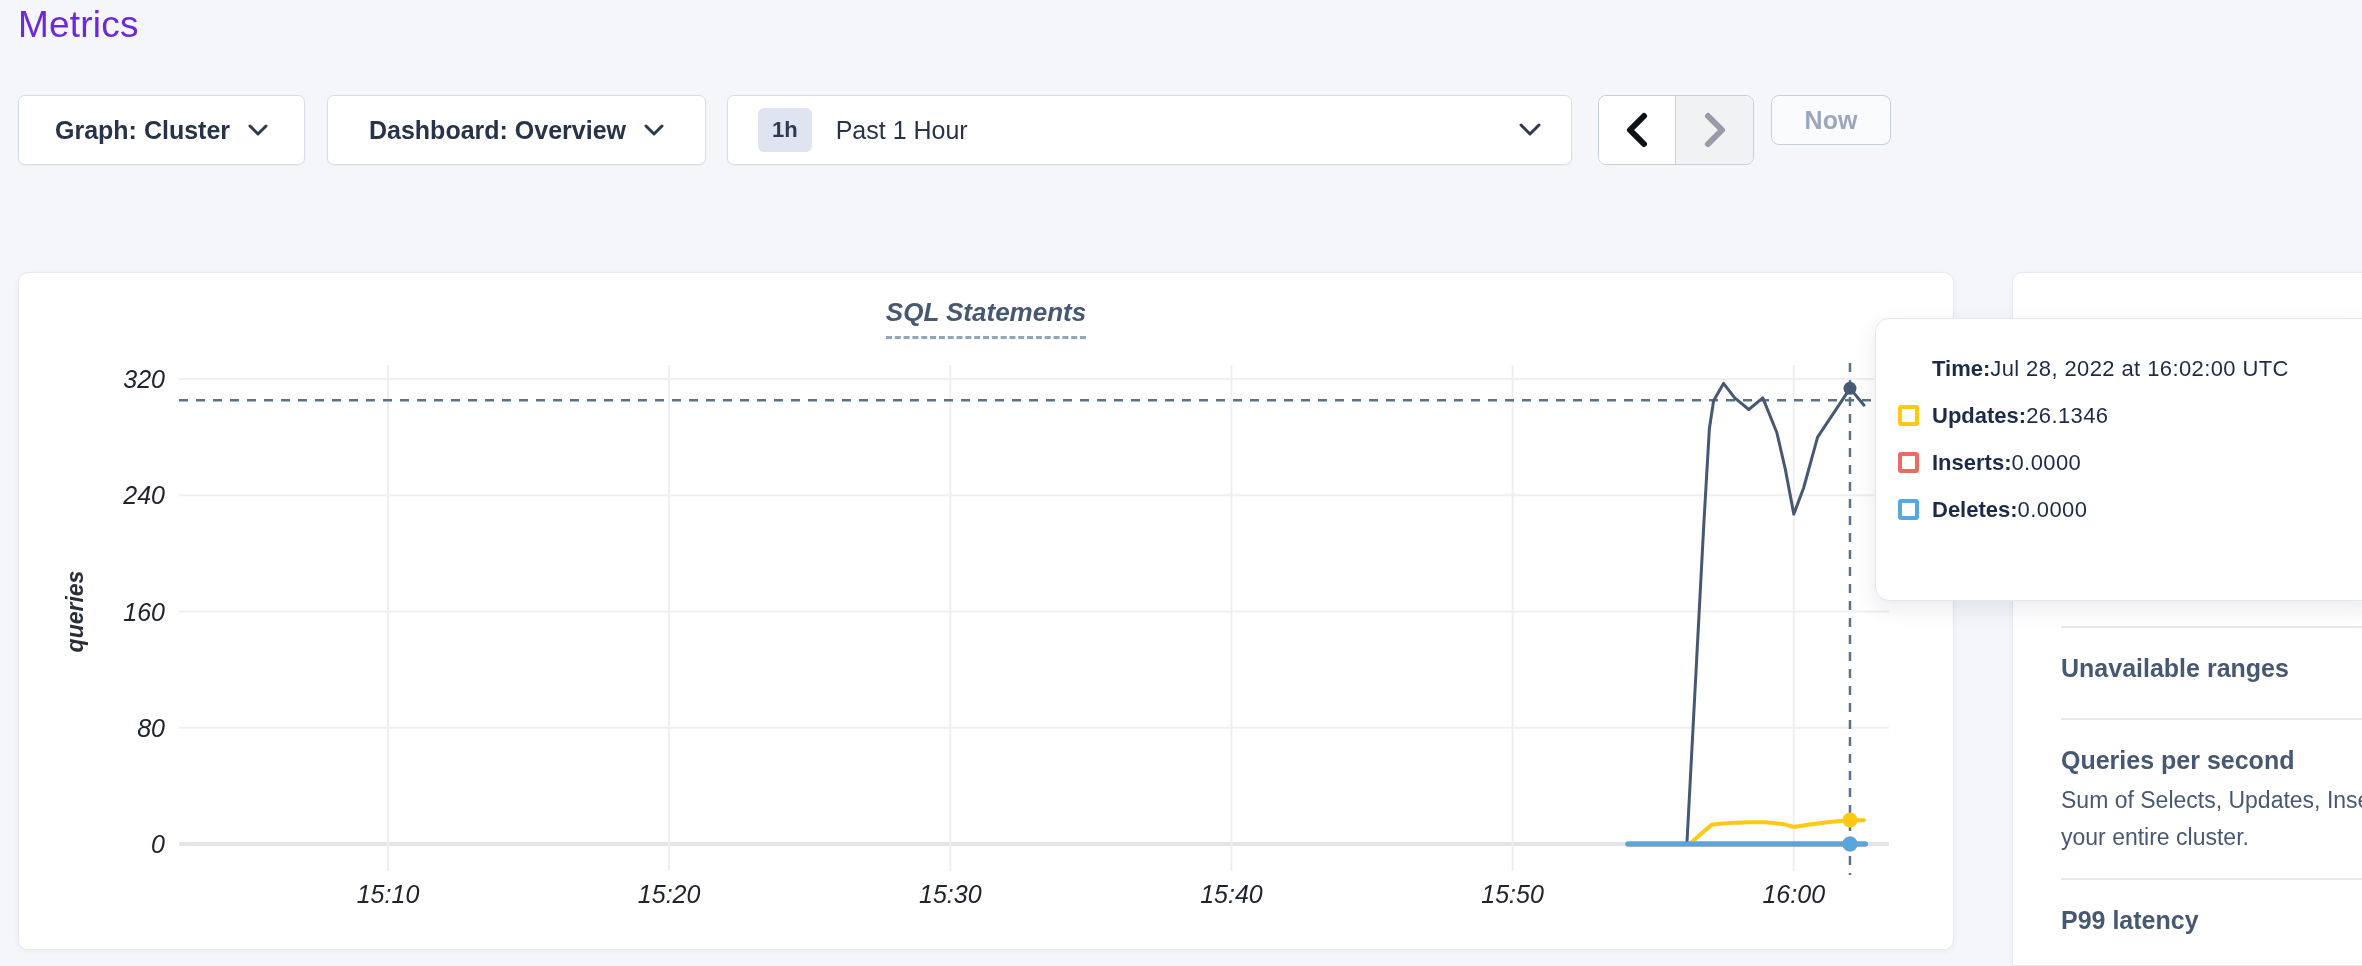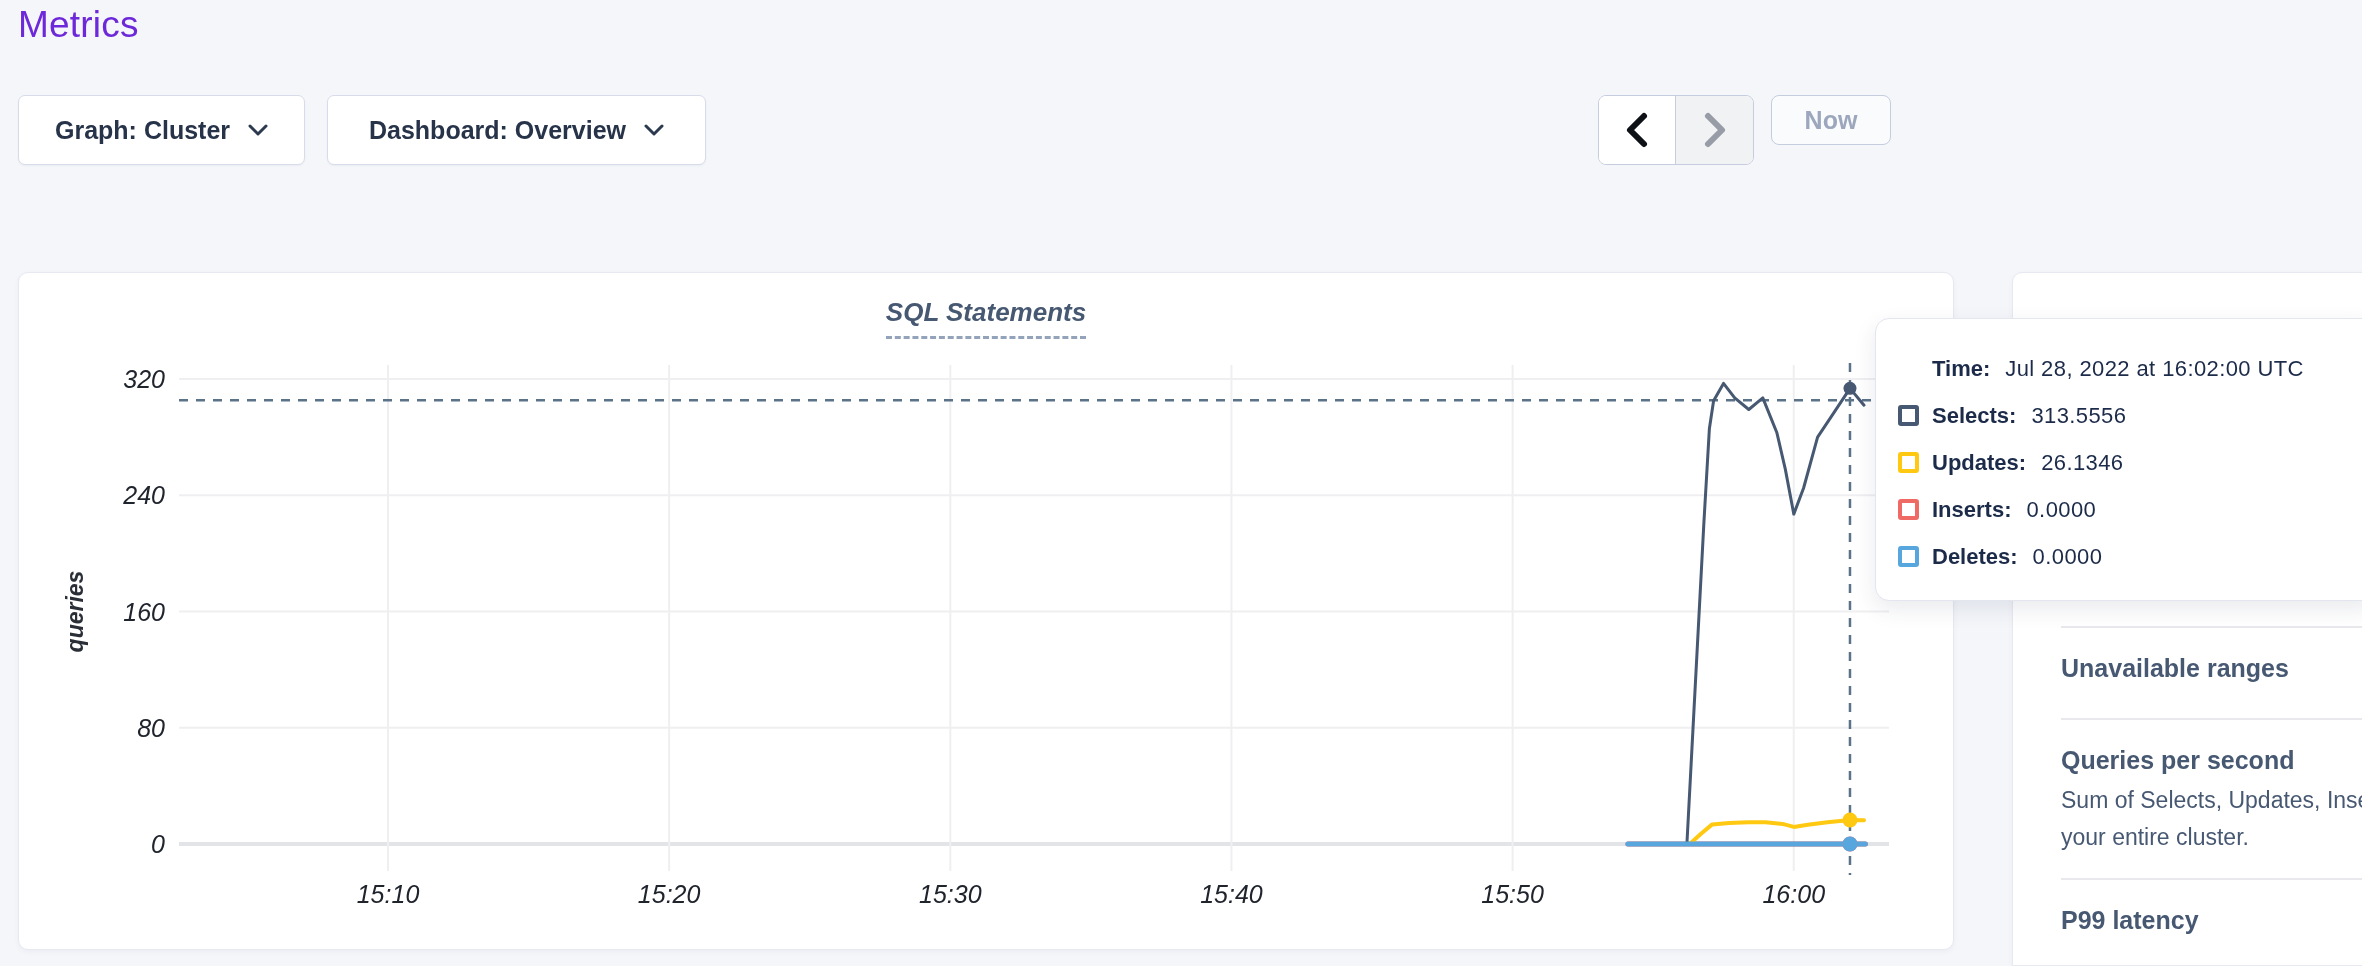--- a/index.html
+++ b/index.html
@@ -75,21 +75,21 @@
     box-shadow:0 8px 22px rgba(40,50,80,.10);
     padding:26px 22px 0 22px; z-index:30;
   }
   .tt-row { display:flex; align-items:center; height:47px; color:#1c2b49; }
   .tt-swatch {
     width:21px; height:21px; border:4px solid #000; border-radius:3px;
     margin-right:13px; flex:0 0 auto; background:#fff;
   }
   .tt-swatch.hidden { visibility:hidden; }
   .tt-label { font-size:22px; font-weight:700; }
-  .tt-value { font-size:22px; margin-left:15px; letter-spacing:.4px; }
+  .tt-value { font-size:22px; letter-spacing:.4px; }
 
   
   .sidebar {
     position:absolute; left:2012px; top:272px; width:360px; height:694px;
     background:#fff; border:1px solid #e7e9f1;
     border-radius:10px 0 0 0;
     box-shadow:0 2px 5px rgba(70,80,110,.05);
   }
   .sb-divider { position:absolute; left:48px; width:400px; height:2px; background:#e9e9ed; }
   .sb-heading {
@@ -115,20 +115,27 @@
       </svg>
   </div>
 
   <div class="ctl dd-dashboard">
     <span class="dd-label">Dashboard: Overview</span>
     <svg class="chev" width="20" height="13" viewBox="0 0 20 13">
         <polyline points="2,2 10,10 18,2" fill="none" stroke="#2c3a50" stroke-width="3" stroke-linecap="round" stroke-linejoin="round"></polyline>
       </svg>
   </div>
 
+  <div class="ctl time-selector">
+    <span class="time-badge">1h</span>
+    <span class="time-label">Past 1 Hour</span>
+    <svg class="chev" width="22" height="14" viewBox="0 0 22 14">
+        <polyline points="2,2 11,11 20,2" fill="none" stroke="#2c3a50" stroke-width="3" stroke-linecap="round" stroke-linejoin="round"></polyline>
+      </svg>
+  </div>
 
   <div class="pager">
     <div class="pager-btn pager-prev">
       <svg width="30" height="40" viewBox="0 0 30 40">
           <polyline points="22,6 8,20 22,34" fill="none" stroke="#0e1116" stroke-width="6" stroke-linecap="round" stroke-linejoin="round"></polyline>
         </svg>
     </div>
     <div class="pager-btn pager-next">
       <svg width="30" height="40" viewBox="0 0 30 40">
           <polyline points="8,6 22,20 8,34" fill="none" stroke="#989ca6" stroke-width="6" stroke-linecap="round" stroke-linejoin="round"></polyline>
@@ -190,25 +197,20 @@
     <div class="sb-heading" style="top:633px">P99 latency</div>
   </aside>
 
   <div class="tooltip">
     <div class="tt-row">
       <span class="tt-swatch hidden"></span>
       <span class="tt-label">Time:</span>
       <span class="tt-value">Jul 28, 2022 at 16:02:00 UTC</span>
     </div>
     <div class="tt-row">
-      <span class="tt-swatch" style="border-color: rgb(71, 88, 114);"></span>
-      <span class="tt-label">Selects:</span>
-      <span class="tt-value">313.5556</span>
-    </div>
-    <div class="tt-row">
       <span class="tt-swatch" style="border-color: rgb(255, 201, 18);"></span>
       <span class="tt-label">Updates:</span>
       <span class="tt-value">26.1346</span>
     </div>
     <div class="tt-row">
       <span class="tt-swatch" style="border-color: rgb(239, 106, 101);"></span>
       <span class="tt-label">Inserts:</span>
       <span class="tt-value">0.0000</span>
     </div>
     <div class="tt-row">

